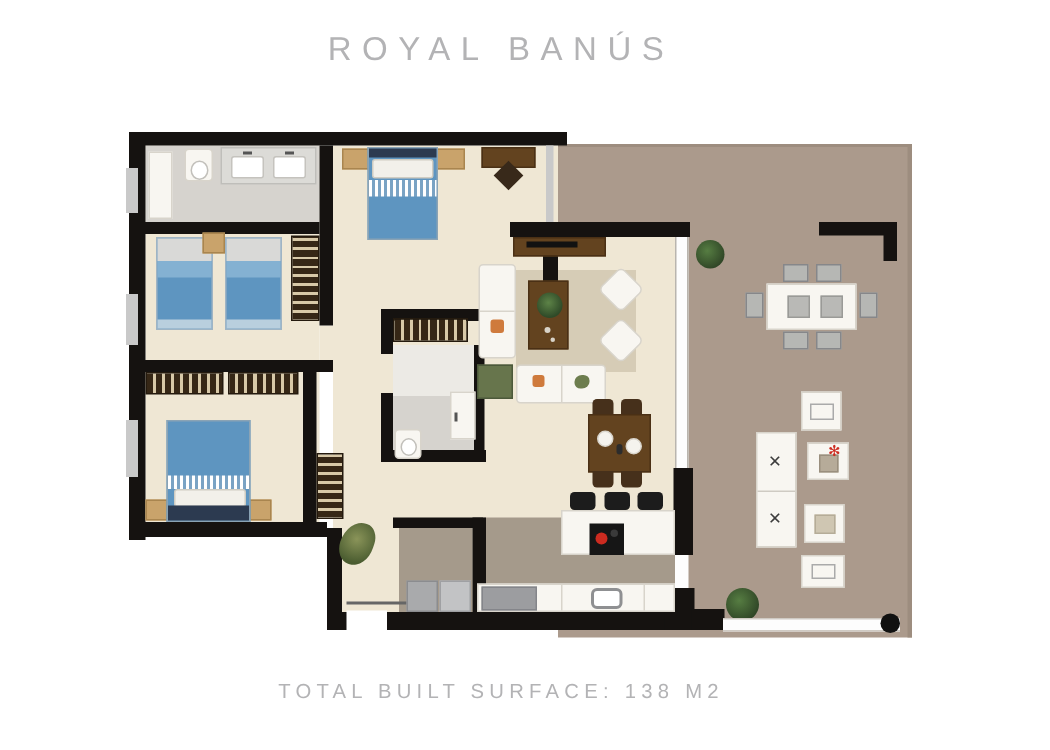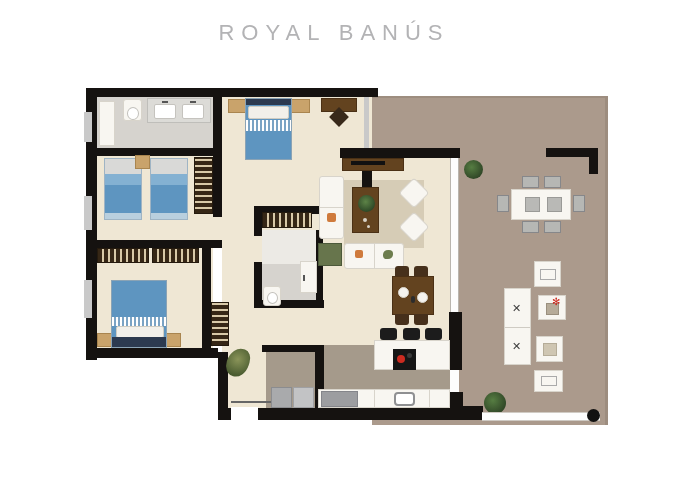--- a/index.html
+++ b/index.html
@@ -214,13 +214,14 @@
     </div>
     <div class="a white-f" style="left:534px;top:370px;width:29px;height:22px;">
       <div class="a" style="left:6px;top:5px;width:16px;height:10px;border:1px solid #aaa;"></div>
     </div>
     <div class="a plant" style="left:484px;top:392px;width:22px;height:22px;"></div>
     <div class="a" style="left:482px;top:412px;width:118px;height:9px;background:#fdfdfd;border-top:1px solid #cfcac3;border-bottom:1px solid #cfcac3;"></div>
     <div class="a circle" style="left:587px;top:409px;width:13px;height:13px;background:#111;"></div>
 
   </div>
 
+  <div class="footer">TOTAL BUILT SURFACE: 138 M2</div>
 </div>
 
 </body></html>

